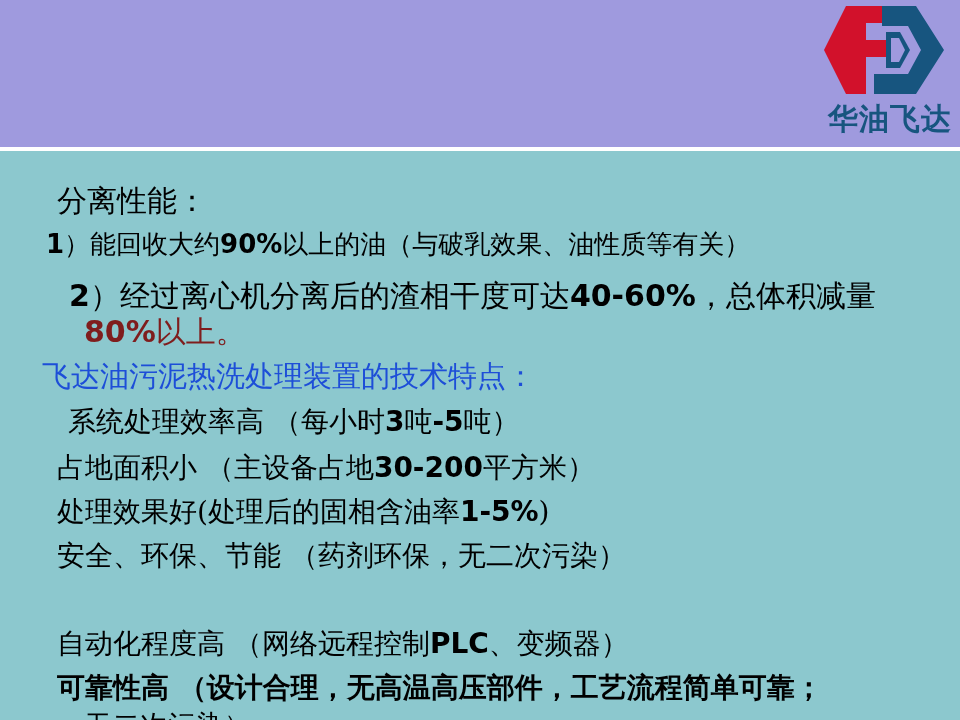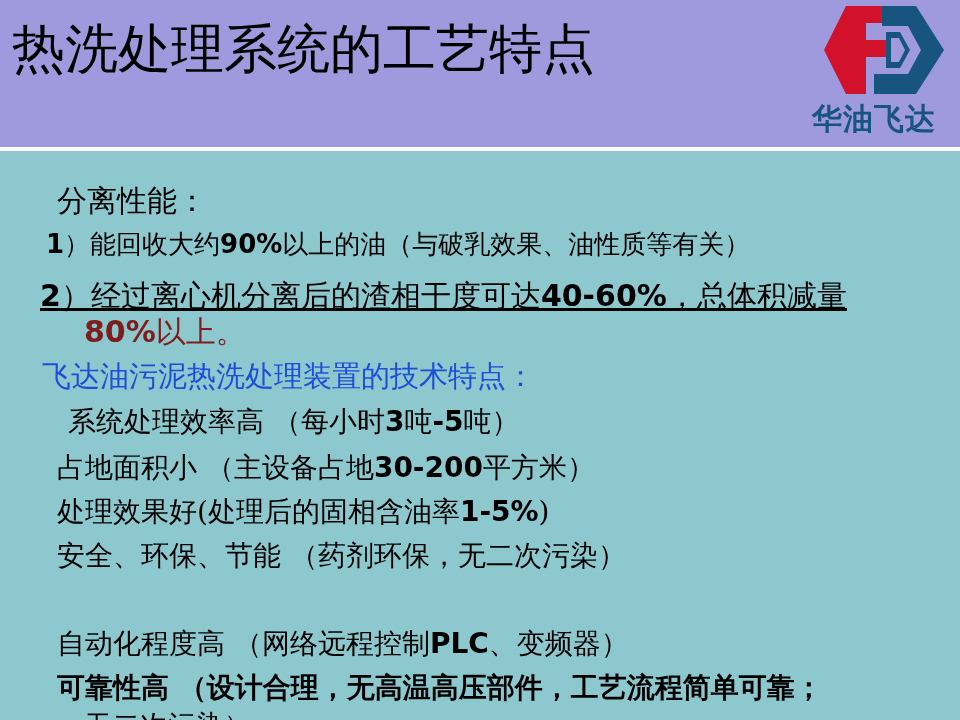--- a/index.html
+++ b/index.html
@@ -69,21 +69,21 @@
     top: 0px;
     width: 128px;
     height: 92px;
   }
   .logo-wordmark {
     position: absolute;
     left: 0px;
     top: 95px;
     width: 140px;
     height: 40px;
-    text-align: left;
+    text-align: right;
     font-family: "DejaVu Sans", "Liberation Sans", sans-serif;
     font-size: 30px;
     font-weight: bold;
     color: #17557f;
     letter-spacing: 1px;
     line-height: 40px;
     white-space: nowrap;
   }
 
   
@@ -108,40 +108,39 @@
   }
 </style>
 </head>
 <body>
 
 <div class="slide" style="background: rgb(140, 200, 206);">
 
   <div class="header-band" style="background: rgb(159, 154, 222);"></div>
   <div class="header-rule" style="background: rgb(255, 255, 255);"></div>
 
-  <div class="slide-title" style="color: rgb(0, 0, 0);">热洗处理系统的工艺特点</div>
 
   <div class="logo-block">
     <svg class="logo-mark" viewBox="0 0 128 92">
 
       <path d="M44 2 L76 2 L76 19 L46 19 L46 36 L70 36 L70 53 L46 53 L46 90 L26 90 L4 46 L26 2 Z" fill="#d2112b"></path>
 
       <path d="M62 2 L96 2 L124 46 L96 90 L54 90 L54 70 L88 70 L101 46 L88 22 L62 22 Z" fill="#17557f"></path>
 
       <path d="M66 28 L80 28 L90 46 L80 64 L66 64 Z" fill="#17557f"></path>
       <path d="M71 34 L79 34 L85 46 L79 58 L71 58 Z" fill="#9f9ade"></path>
     </svg>
     <div class="logo-wordmark" style="color: rgb(23, 85, 127);">华油飞达</div>
   </div>
 
   <div class="body-area">
 
   <div class="txt-line" style="left: 57px; top: 6px; font-size: 30px; color: rgb(0, 0, 0);">分离性能：</div>
       <div class="txt-line" style="left: 46px; top: 52px; font-size: 26px; color: rgb(0, 0, 0); text-align: right;"><span class="num">1</span>）能回收大约<span class="num">90%</span>以上的油（与破乳效果、油性质等有关）</div>
-      <div class="txt-line" style="left: 40px; top: 101px; font-size: 30px; color: rgb(0, 0, 0); text-decoration: underline;"><span class="num">2</span>）经过离心机分离后的渣相干度可达<span class="num">40-60%</span>，总体积减量</div>
+      <div class="txt-line" style="left: 69px; top: 101px; font-size: 30px; color: rgb(0, 0, 0);"><span class="num">2</span>）经过离心机分离后的渣相干度可达<span class="num">40-60%</span>，总体积减量</div>
       <div class="txt-line" style="left: 84px; top: 137px; font-size: 30px; color: #7f1d1d;"><span class="num">80%</span>以上。</div>
       <div class="txt-line" style="left: 42px; top: 182px; font-size: 29px; color: #1d4ed8;">飞达油污泥热洗处理装置的技术特点：</div>
       <div class="txt-line" style="left: 68px; top: 228px; font-size: 28px; color: rgb(0, 0, 0);">系统处理效率高 （每小时<span class="num">3</span>吨<span class="num">-5</span>吨）</div>
       <div class="txt-line" style="left: 57px; top: 274px; font-size: 28px; color: rgb(0, 0, 0);">占地面积小        （主设备占地<span class="num">30-200</span>平方米）</div>
       <div class="txt-line" style="left: 57px; top: 318px; font-size: 28px; color: rgb(0, 0, 0);">处理效果好(处理后的固相含油率<span class="num">1-5%</span>)</div>
       <div class="txt-line" style="left: 57px; top: 362px; font-size: 28px; color: rgb(0, 0, 0);">安全、环保、节能 （药剂环保，无二次污染）</div>
       <div class="txt-line" style="left: 57px; top: 450px; font-size: 28px; color: rgb(0, 0, 0);">自动化程度高 （网络远程控制<span class="num">PLC</span>、变频器）</div>
       <div class="txt-line" style="left: 57px; top: 494px; font-size: 28px; color: rgb(0, 0, 0); font-weight: bold;">可靠性高          （设计合理，无高温高压部件，工艺流程简单可靠；</div>
       <div class="txt-line" style="left: 84px; top: 532px; font-size: 28px; color: rgb(0, 0, 0);">无二次污染）</div>
     </div>

